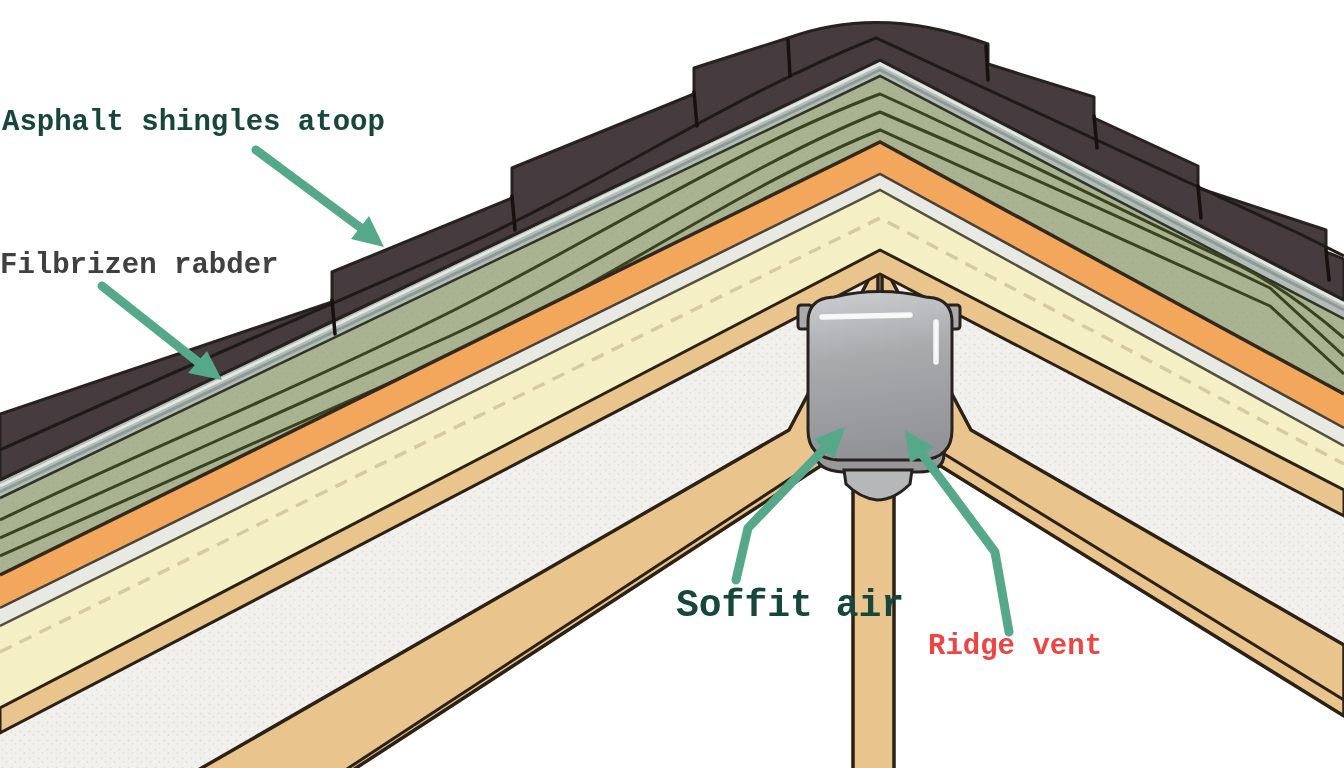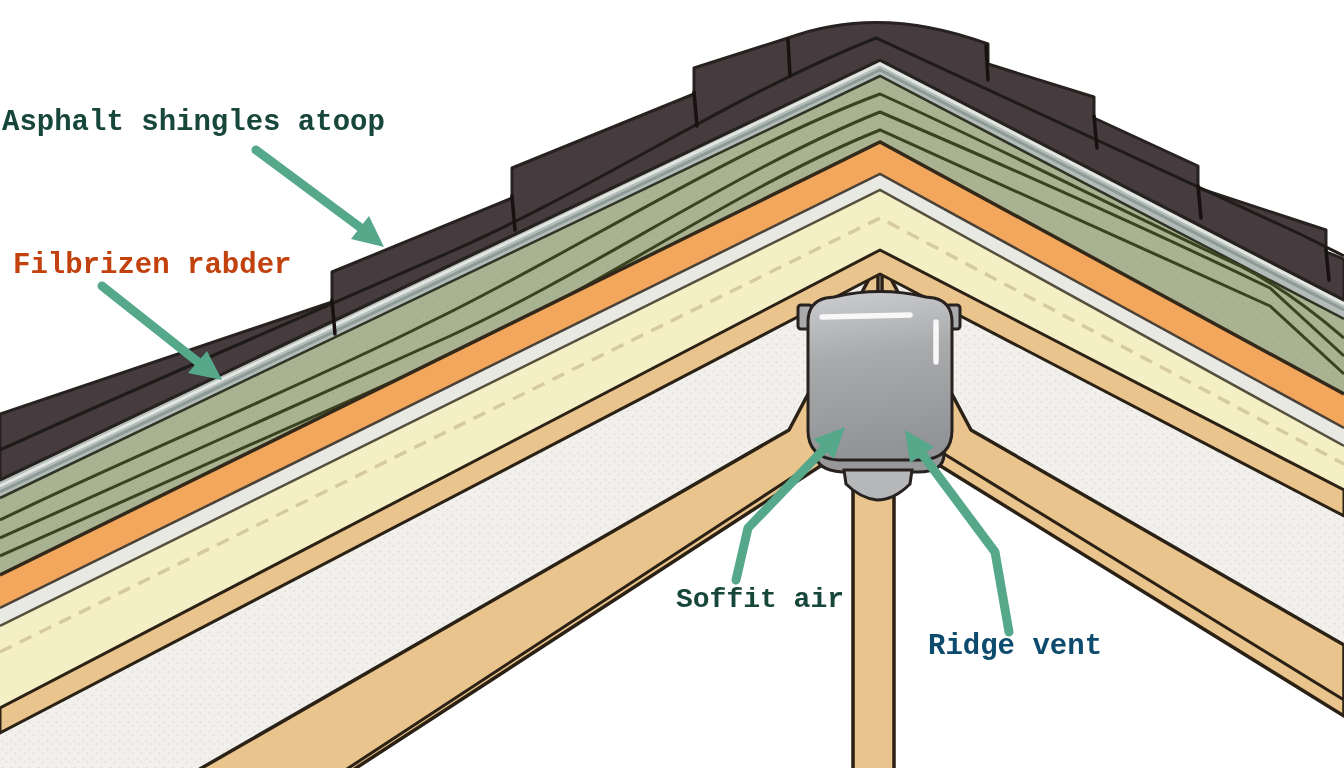--- a/index.html
+++ b/index.html
@@ -1,21 +1,21 @@
 <!DOCTYPE html>
 <html><head>
 <meta charset="utf-8">
 <style>
   html,body{margin:0;padding:0;background:#fff;}
   #stage{position:relative;width:1344px;height:768px;overflow:hidden;background:#fff;
          font-family:Liberation Mono, monospace;}
   #art{position:absolute;left:0;top:0;}
   .diagram-label{position:absolute;line-height:1.17;white-space:nowrap;}
   .lbl-bold{font-weight:800;font-size:29px;}
-  .lbl-med{font-weight:600;font-size:28px;}
+  .lbl-med{font-weight:600;font-size:38px;}
   #label-asphalt{left:2px;top:106px;}
   #label-underlayment{left:0px;top:249px;}
   #label-soffit{left:676px;top:584px;}
   #label-ridge{left:928px;top:630px;}
   .outline{stroke:#27221f;stroke-width:3;}
   .woodline{stroke:#2b2115;}
 </style>
 </head>
 <body>
 
@@ -108,17 +108,17 @@
     <polygon points="384,247 351,239 369,216"></polygon>
     <polygon points="222,380 188,373 207,351"></polygon>
     <polygon points="845,427 834,459 814,439"></polygon>
     <polygon points="905,430 934,447 910,463"></polygon>
   </g>
 </svg>
 
 <div class="diagram-label lbl-bold" id="label-asphalt" style="color: rgb(23, 70, 58);">
   <div>Asphalt shingles atoop</div>
 </div>
-<div class="diagram-label lbl-bold" id="label-underlayment" style="color: #c2410c; padding-left: 13px;">Filbrizen rabder</div>
+<div class="diagram-label lbl-bold" id="label-underlayment" style="color: #404040;">Filbrizen rabder</div>
 <div class="diagram-label lbl-med" id="label-soffit" style="color: rgb(23, 70, 58);">Soffit air</div>
-<div class="diagram-label lbl-bold" id="label-ridge" style="color: #0c4a6e;">Ridge vent</div>
+<div class="diagram-label lbl-bold" id="label-ridge" style="color: #ef4444;">Ridge vent</div>
 
 </div>
 
 </body></html>

